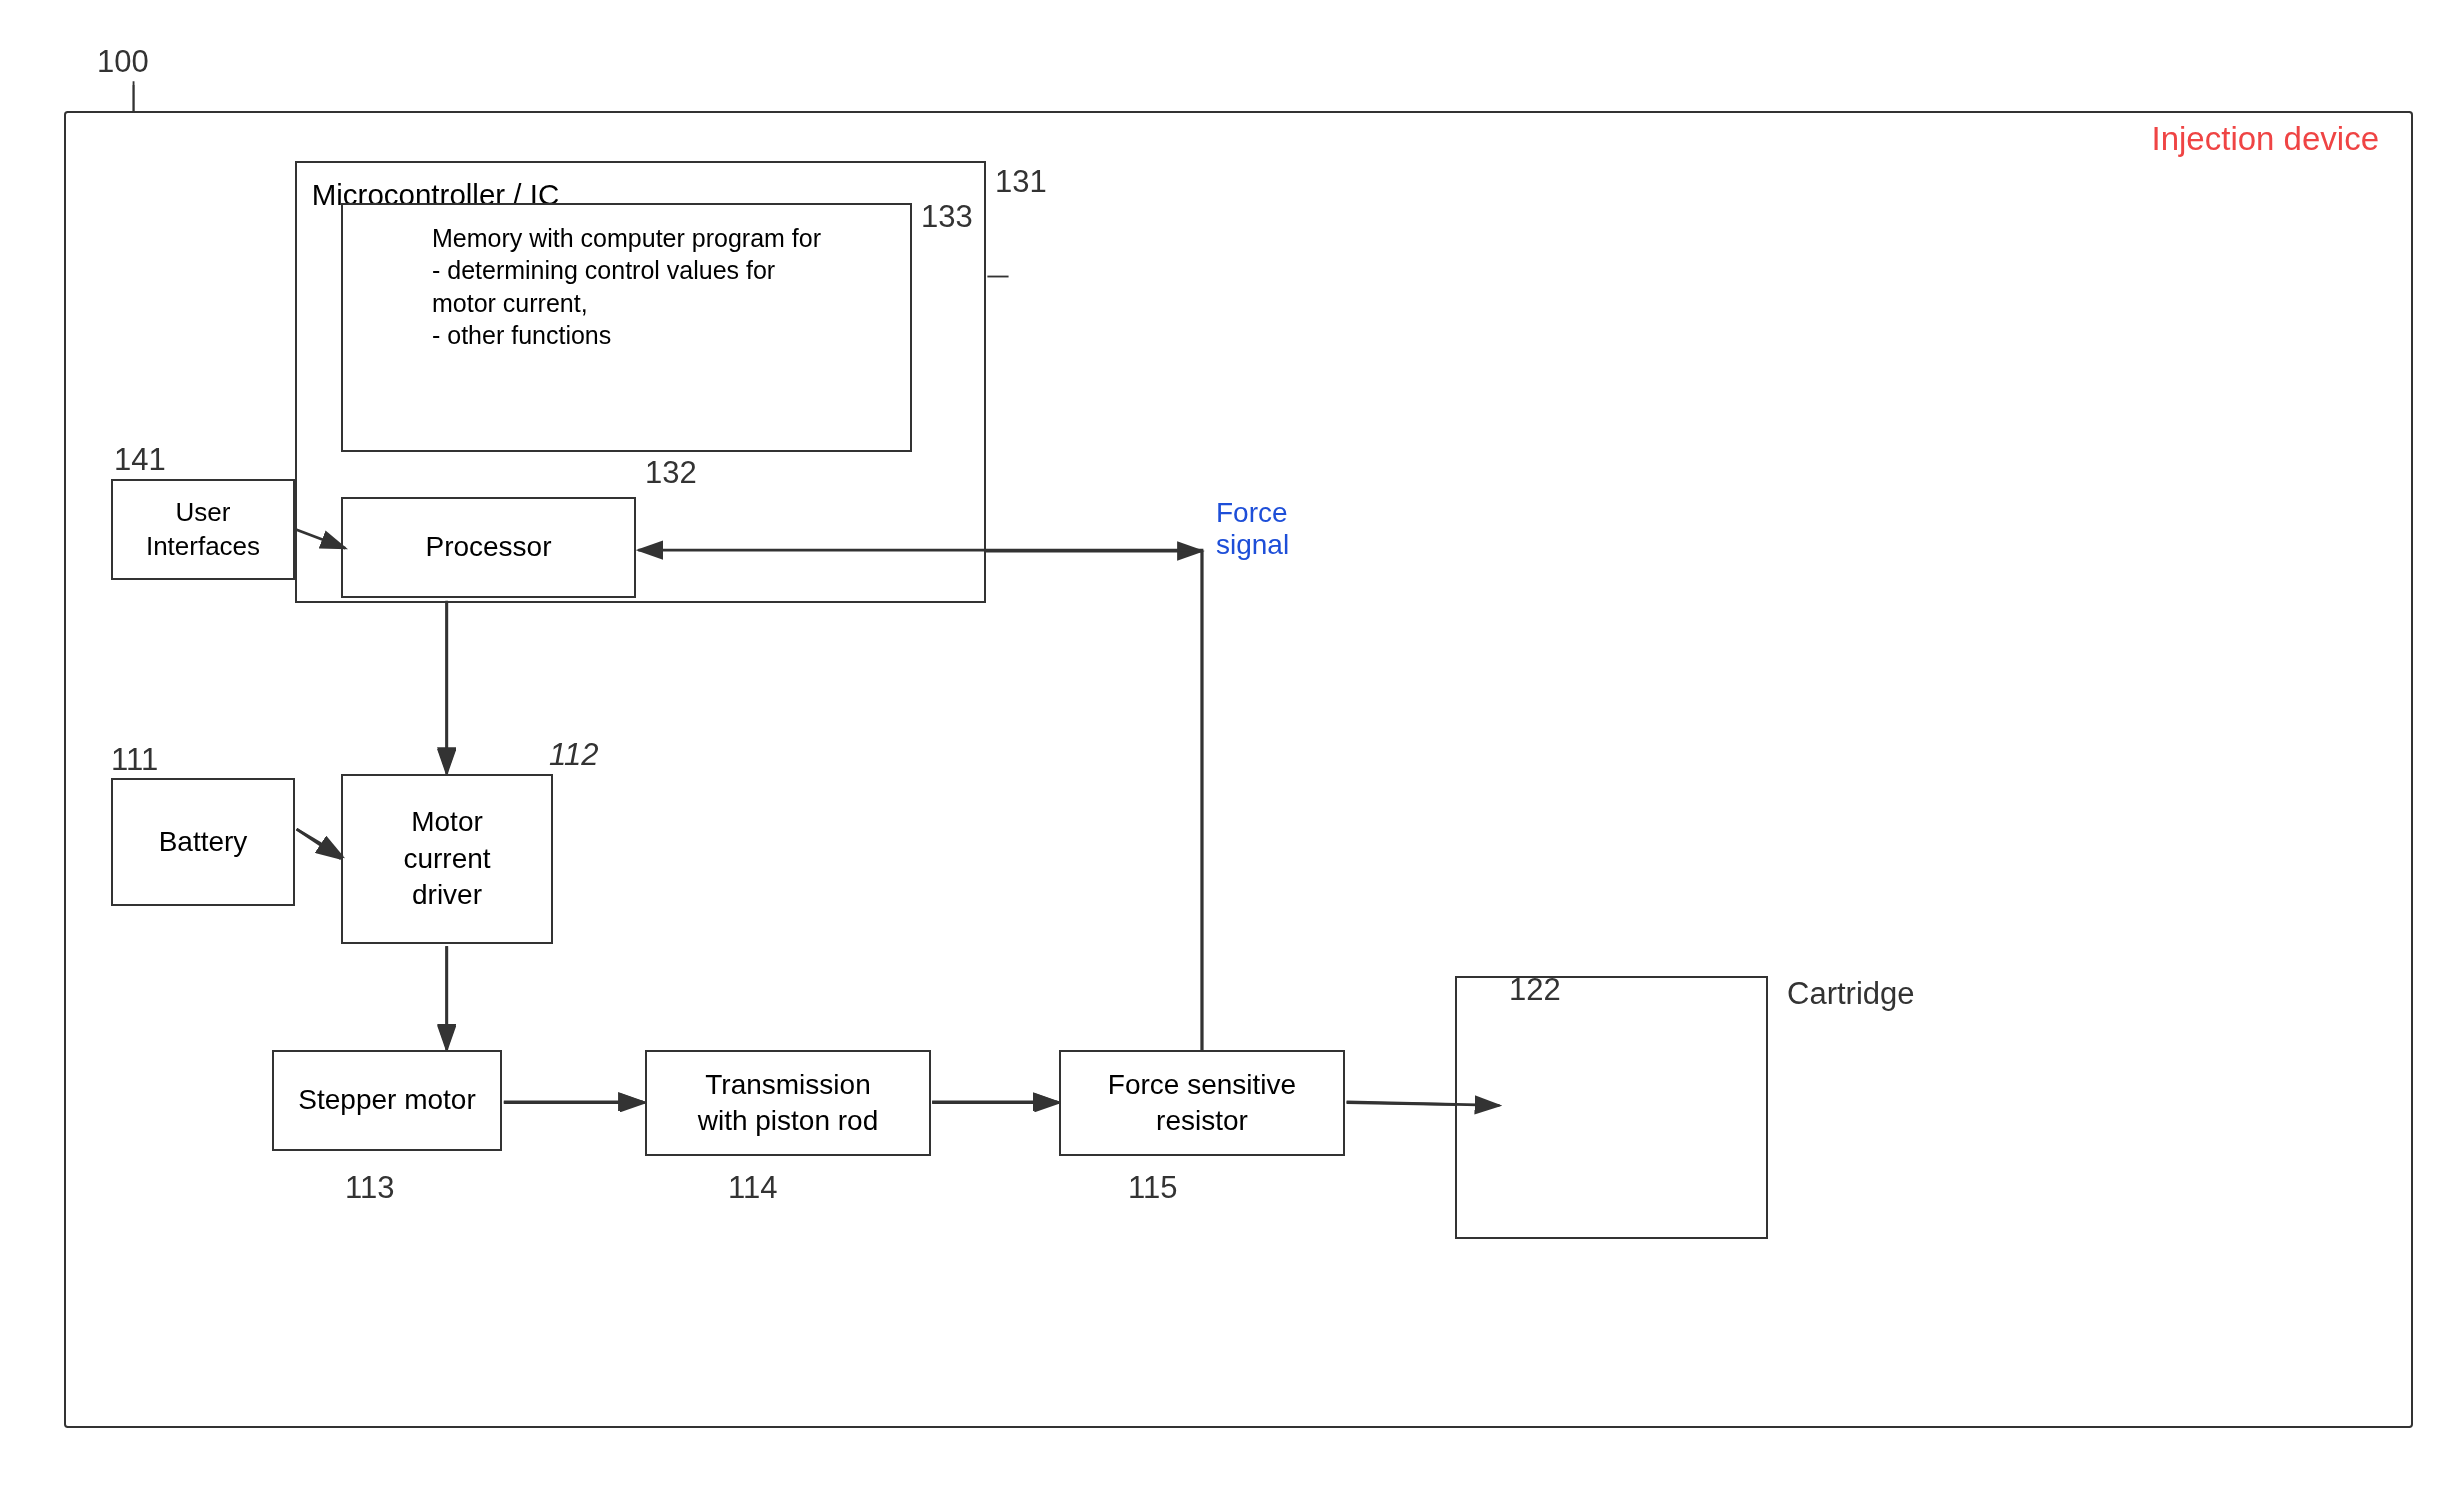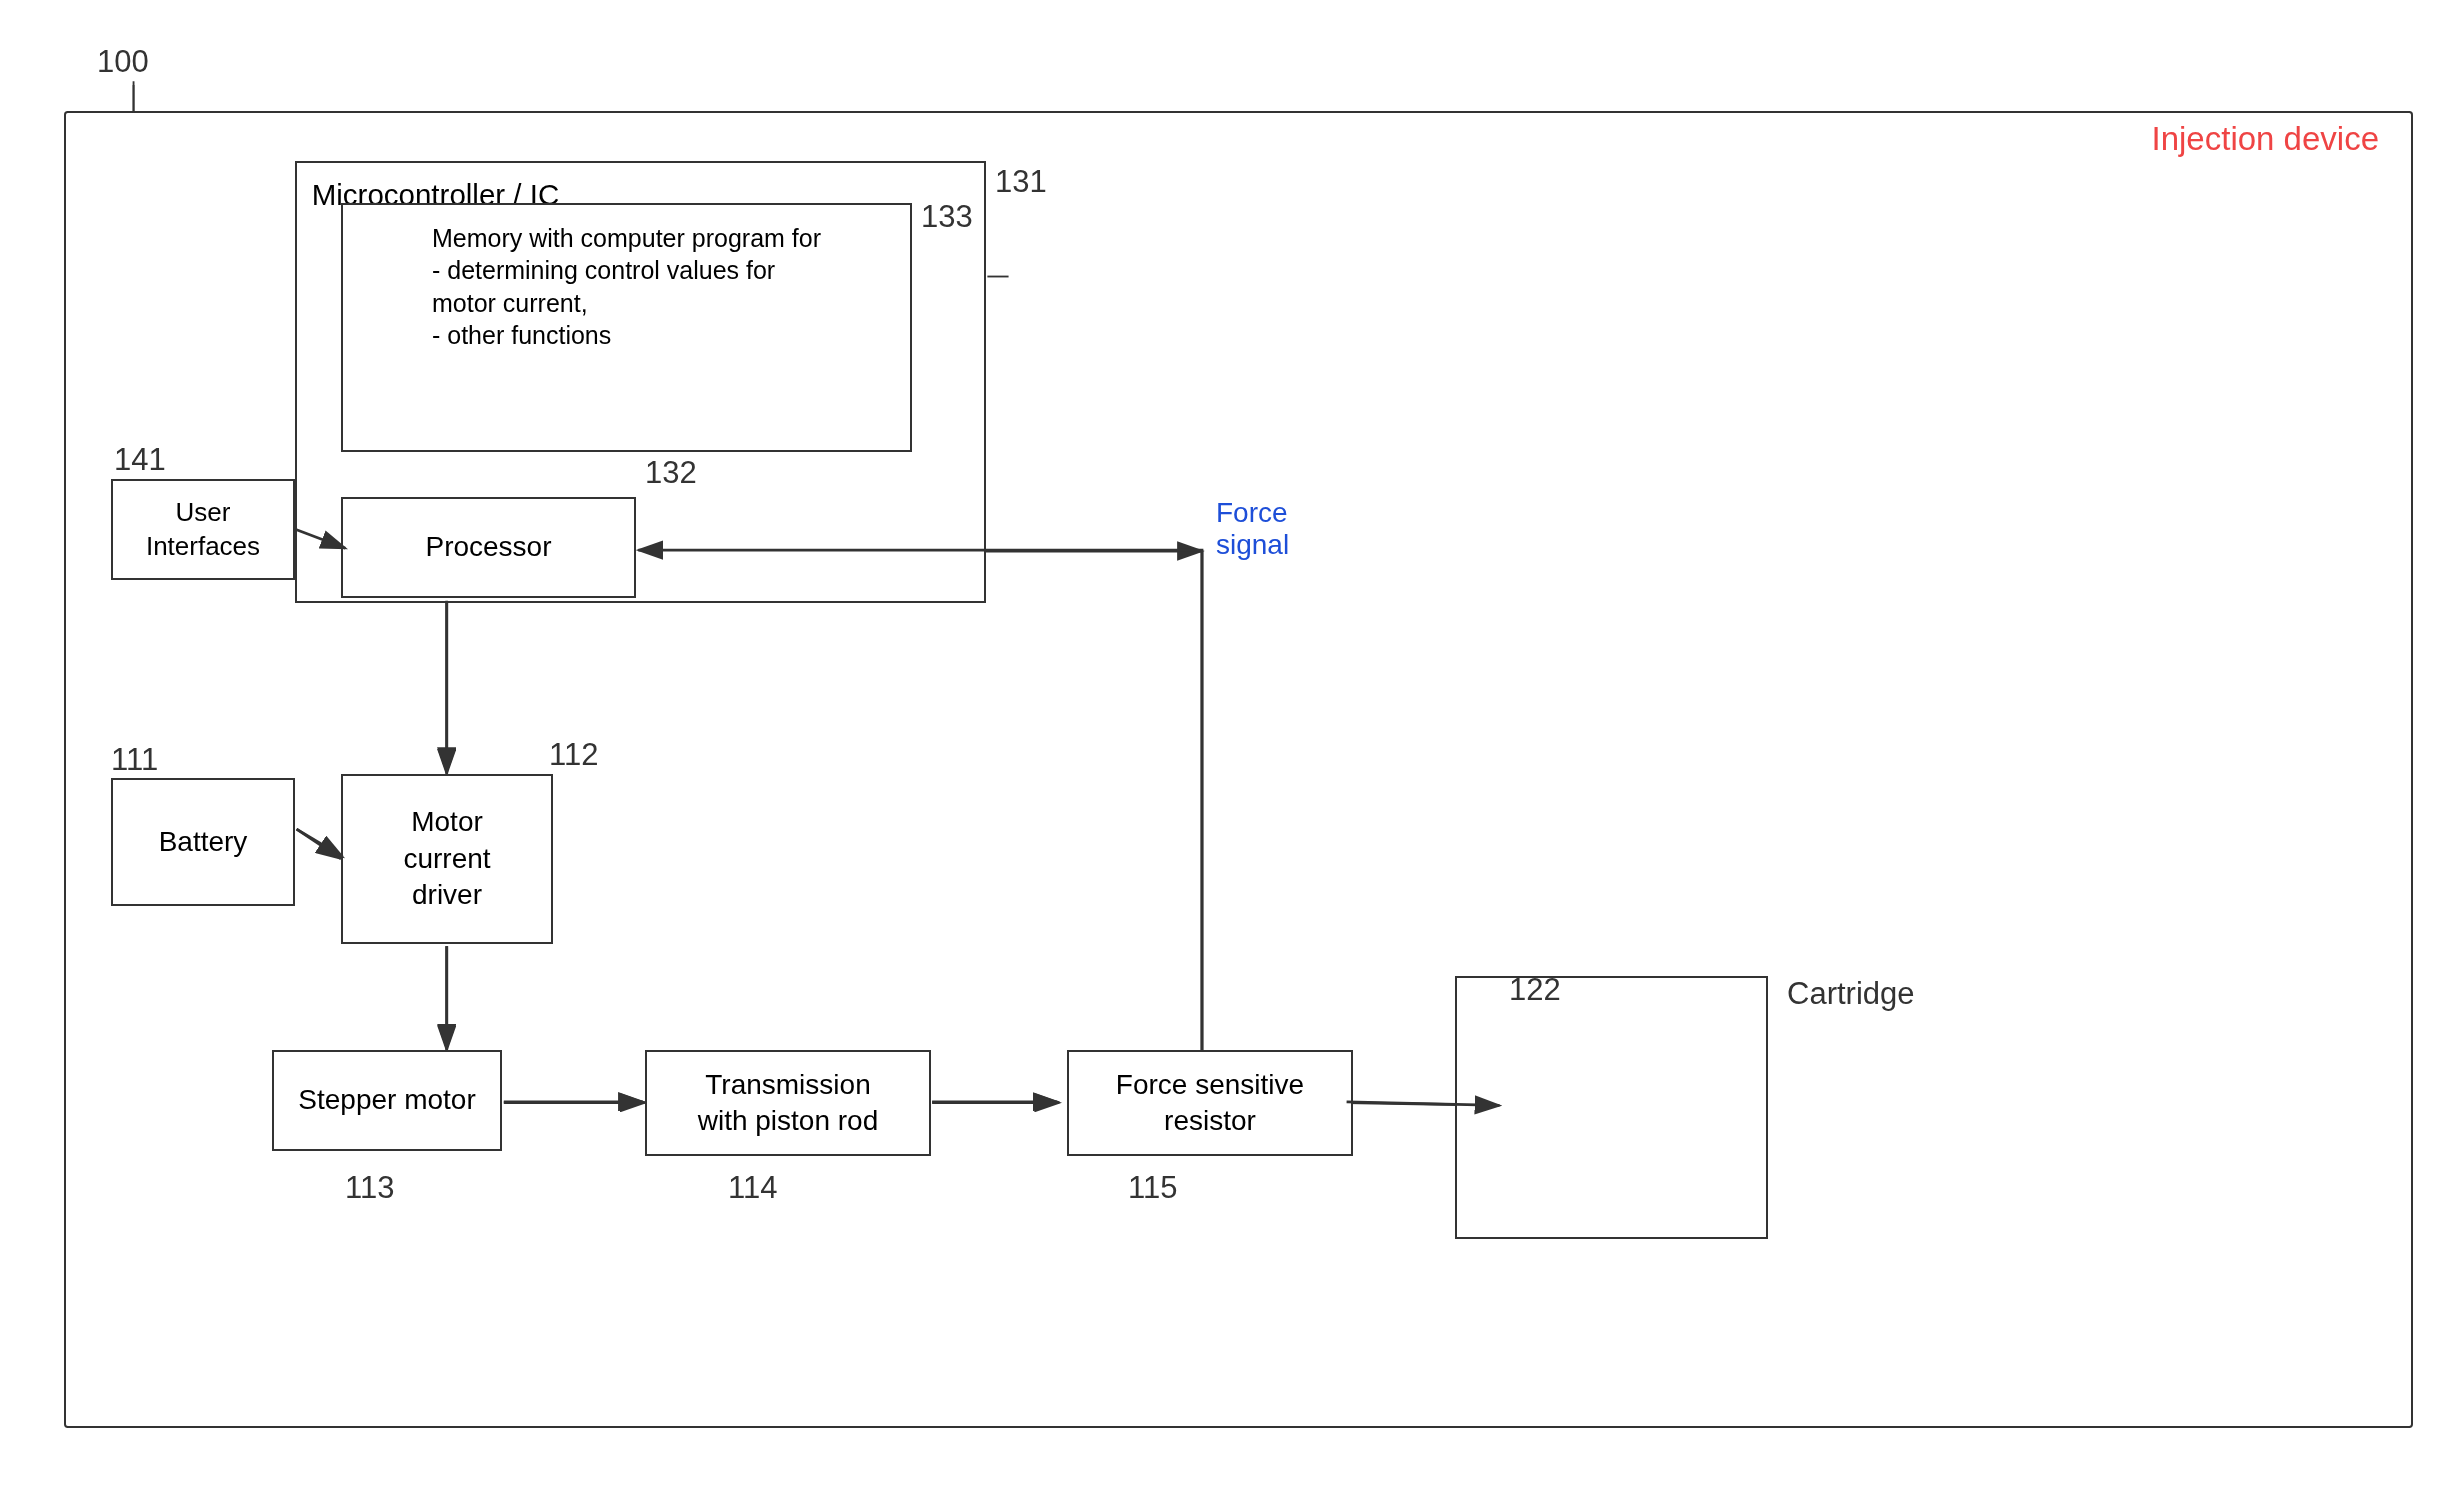--- a/index.html
+++ b/index.html
@@ -115,21 +115,20 @@
       left: 645px;
       width: 286px;
       height: 106px;
     }
     
     .fsr-box {
       top: 1050px;
       left: 1059px;
       width: 286px;
       height: 106px;
-      margin-left: 8px;
     }
     
     .plunger-box {
       top: 1013px;
       left: 1502px;
       width: 230px;
       height: 184px;
     }
     
     .cartridge-box {
@@ -249,21 +248,21 @@
   </div>
 
   <div class="box cartridge-box"></div>
 
 
   <div class="ref-label" style="top:164px; left:995px;">131</div>
   <div class="ref-label" style="top:199px; left:921px;">133</div>
   <div class="ref-label" style="top:455px; left:645px;">132</div>
   <div class="ref-label" style="top:442px; left:114px;">141</div>
   <div class="ref-label" style="top:742px; left:111px;">111</div>
-  <div class="ref-label" style="top:737px; left:549px;">112</div>
+  <div class="ref-label" style="top:737px; left:549px;font-style:italic;">112</div>
   <div class="ref-label" style="top:1170px; left:345px;">113</div>
   <div class="ref-label" style="top:1170px; left:728px;">114</div>
   <div class="ref-label" style="top:1170px; left:1128px;">115</div>
   <div class="ref-label" style="top:972px; left:1509px;">122</div>
   <div class="ref-label" style="top:976px; left:1787px;">Cartridge</div>
 
   <div class="force-signal-label" style="top: 497px; left: 1216px;">
     <span style="white-space:pre-line;">Force
 signal</span>
   </div>

